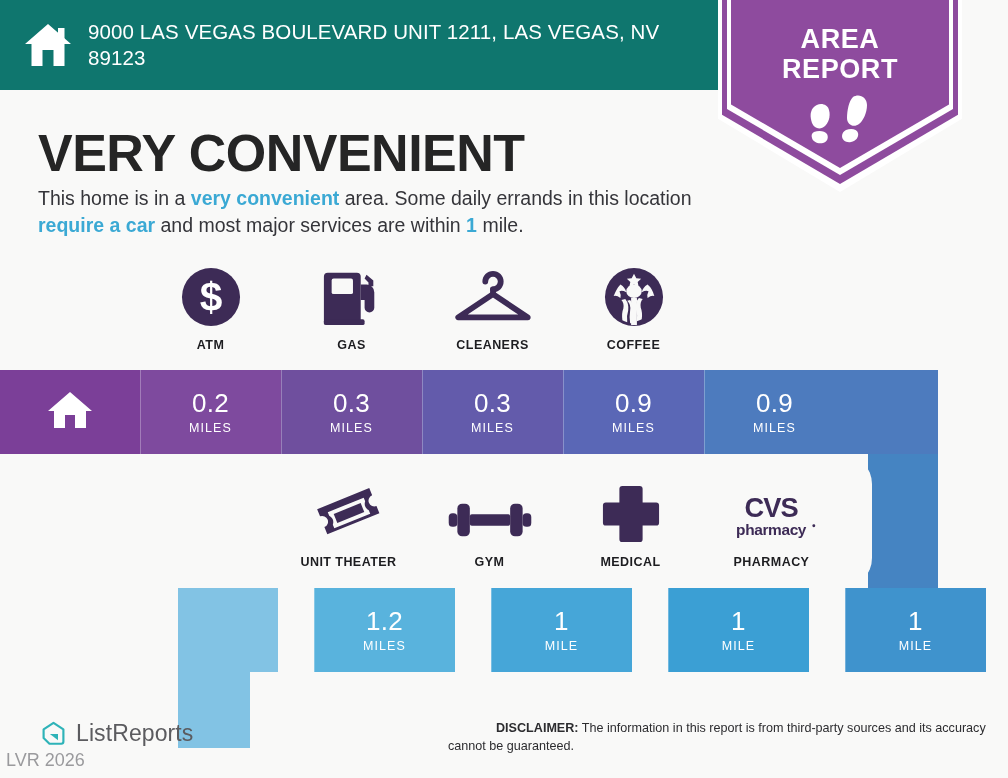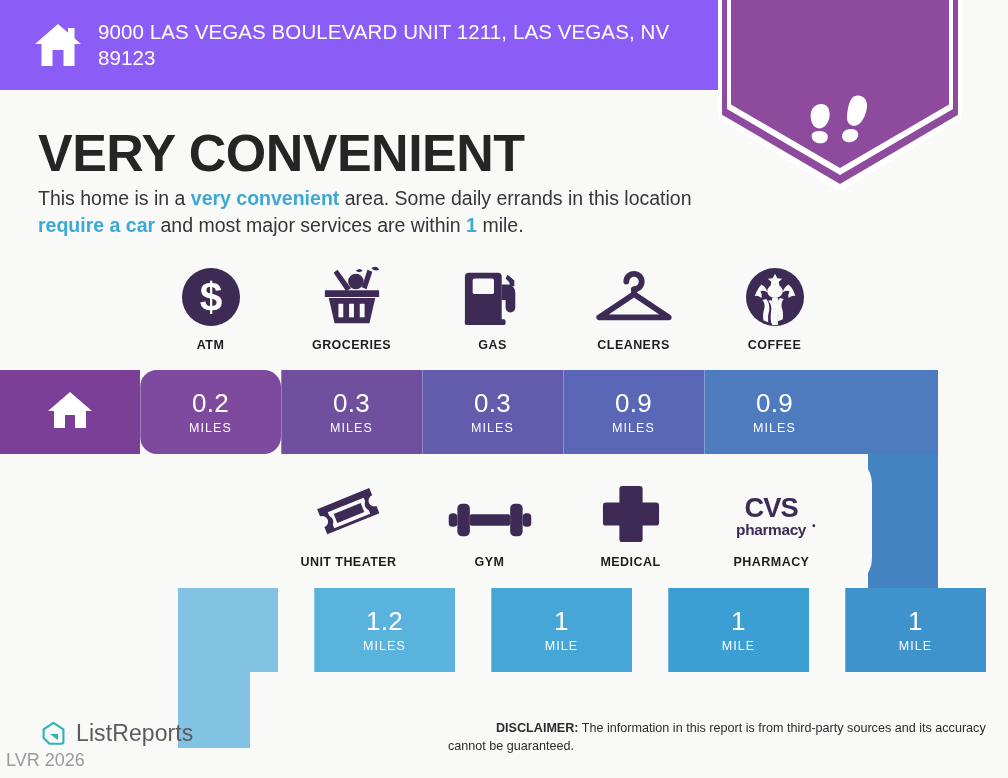--- a/index.html
+++ b/index.html
@@ -7,23 +7,23 @@
     width:1008px; height:778px;
     background:#f9f9f8;
     font-family:"Liberation Sans", sans-serif;
     overflow:hidden;
   }
   #page{ position:relative; width:1008px; height:778px; background:#f9f9f8; }
 
   
   #header-bar{
     position:absolute; left:0; top:0; width:722px; height:90px;
-    background:#8b5cf6;
+    background:#0f766e;
     display:flex; align-items:center; gap:14px;
-    padding:0 18px 0 32px;
+    padding:0 18px 0 22px;
   }
   #home-icon-header{ flex:0 0 auto; width:52px; height:52px; }
   #header-address{
     color:#ffffff; font-size:20.5px; line-height:1.28;
     letter-spacing:.1px; font-weight:400;
   }
   #badge-border{
     position:absolute; left:718px; top:-6px; width:244px; height:198px;
     background:#ffffff;
     -webkit-clip-path: polygon(0 0, 100% 0, 100% 63%, 50% 100%, 0 63%);
@@ -173,20 +173,24 @@
         <rect fill="#ffffff" x="36" y="9" width="6.5" height="11"></rect>
       </svg>
     </span>
     <div id="header-address">9000 LAS VEGAS BOULEVARD UNIT 1211, LAS VEGAS, NV 89123</div>
   </div>
 
   <div id="badge-border"></div>
   <div id="badge-fill"></div>
   <div id="badge-inner-line"></div>
   <div id="badge-inner-fill"></div>
+  <div id="badge-text">
+    <div>AREA</div>
+    <div>REPORT</div>
+  </div>
   <span id="badge-steps">
     <svg viewBox="0 0 78 62" width="78" height="62" aria-hidden="true">
       <g fill="#ffffff">
         <path d="M12 16 c5-6 14-5 16 2 c2 7 -1 13 -4 16 c-4 4 -11 3 -13 -3 c-2 -6 -2 -11 1 -15 Z"></path>
         <path d="M13 40 c5 -2 11 -1 13 2 c2 4 0 8 -4 9 c-5 1 -10 -1 -11 -5 c-1 -3 0 -5 2 -6 Z"></path>
         <path d="M52 5 c6 -4 14 0 14 8 c0 8 -4 16 -8 19 c-5 4 -12 1 -12 -6 c0 -8 2 -17 6 -21 Z"></path>
         <path d="M45 38 c5 -2 11 -1 12 3 c1 4 -2 8 -7 9 c-5 1 -9 -2 -9 -6 c0 -3 2 -5 4 -6 Z"></path>
       </g>
     </svg>
   </span>
@@ -204,21 +208,21 @@
     <div id="lturn-tail"></div>
 
     <div id="row1" class="bar-row">
         <div class="seg seg-home" style="width: 140px; background: rgb(123, 63, 152);">
           <span>
       <svg viewBox="0 0 48 44" width="48" height="44">
               <path fill="#fff" d="M24 4 L46 23 L40 23 L40 40 L29 40 L29 27 L19 27 L19 40 L8 40 L8 23 L2 23 Z"></path>
             </svg>
     </span>
         </div>
-        <div class="seg seg-divider" style="width: 141px; background: rgb(126, 74, 158); border-radius: 17px;">
+        <div class="seg seg-divider" style="width: 141px; background: rgb(126, 74, 158);">
           <span class="val">0.2</span>
           <span class="unit">MILES</span>
         </div>
         <div class="seg seg-divider" style="width: 141px; background: rgb(111, 79, 158);">
           <span class="val">0.3</span>
           <span class="unit">MILES</span>
         </div>
         <div class="seg seg-divider" style="width: 141px; background: rgb(99, 91, 171);">
           <span class="val">0.3</span>
           <span class="unit">MILES</span>
@@ -262,39 +266,20 @@
 
   <div id="icon-row-1" class="icon-row">
       <div class="icon-cell">
         <div class="icon-art">
           <svg viewBox="0 0 62 62" width="60" height="60">
             <circle cx="31" cy="31" r="30" fill="#3d2b56"></circle>
             <text x="31" y="45" font-family="Liberation Sans, sans-serif" font-size="42" font-weight="700" fill="#fff" text-anchor="middle">$</text>
           </svg>
         </div>
         <div class="icon-label">ATM</div>
-      </div>
-      <div class="icon-cell">
-        <div class="icon-art">
-          <svg viewBox="0 0 72 64" width="70" height="62">
-            <g fill="#3d2b56">
-      <path d="M8 26 h56 v7 H8 z"></path>
-      <path d="M12 34 l6 26 h36 l6 -26 z"></path>
-      <rect x="22" y="40" width="5" height="14" fill="#f9f9f8"></rect>
-      <rect x="33" y="40" width="5" height="14" fill="#f9f9f8"></rect>
-      <rect x="44" y="40" width="5" height="14" fill="#f9f9f8"></rect>
-      <path d="M17 8 l4 -3 l14 19 l-5 3 z"></path>
-      <ellipse cx="40" cy="17" rx="8" ry="8"></ellipse>
-      <path d="M40 6 q4 -4 7 0 q-4 3 -7 0z"></path>
-      <path d="M52 5 l5 2 l-6 18 l-5 -2 z"></path>
-      <path d="M56 3 q6 -3 8 2 q-5 2 -8 -2z"></path>
-    </g>
-          </svg>
-        </div>
-        <div class="icon-label">GROCERIES</div>
       </div>
       <div class="icon-cell">
         <div class="icon-art">
           <svg viewBox="0 0 66 64" width="64" height="62">
             <g fill="#3d2b56">
       <path d="M8 8 h30 a4 4 0 0 1 4 4 v48 h-38 v-48 a4 4 0 0 1 4 -4z"></path>
       <rect x="12" y="14" width="22" height="16" rx="2" fill="#f9f9f8"></rect>
       <rect x="4" y="56" width="42" height="6" rx="2"></rect>
       <path d="M42 20 h6 a8 8 0 0 1 8 8 v16 a5 5 0 0 1 -10 0 v-8 h-4 z"></path>
       <path d="M48 10 l7 6 v6 h-5 v-4 l-4 -4 z"></path>

